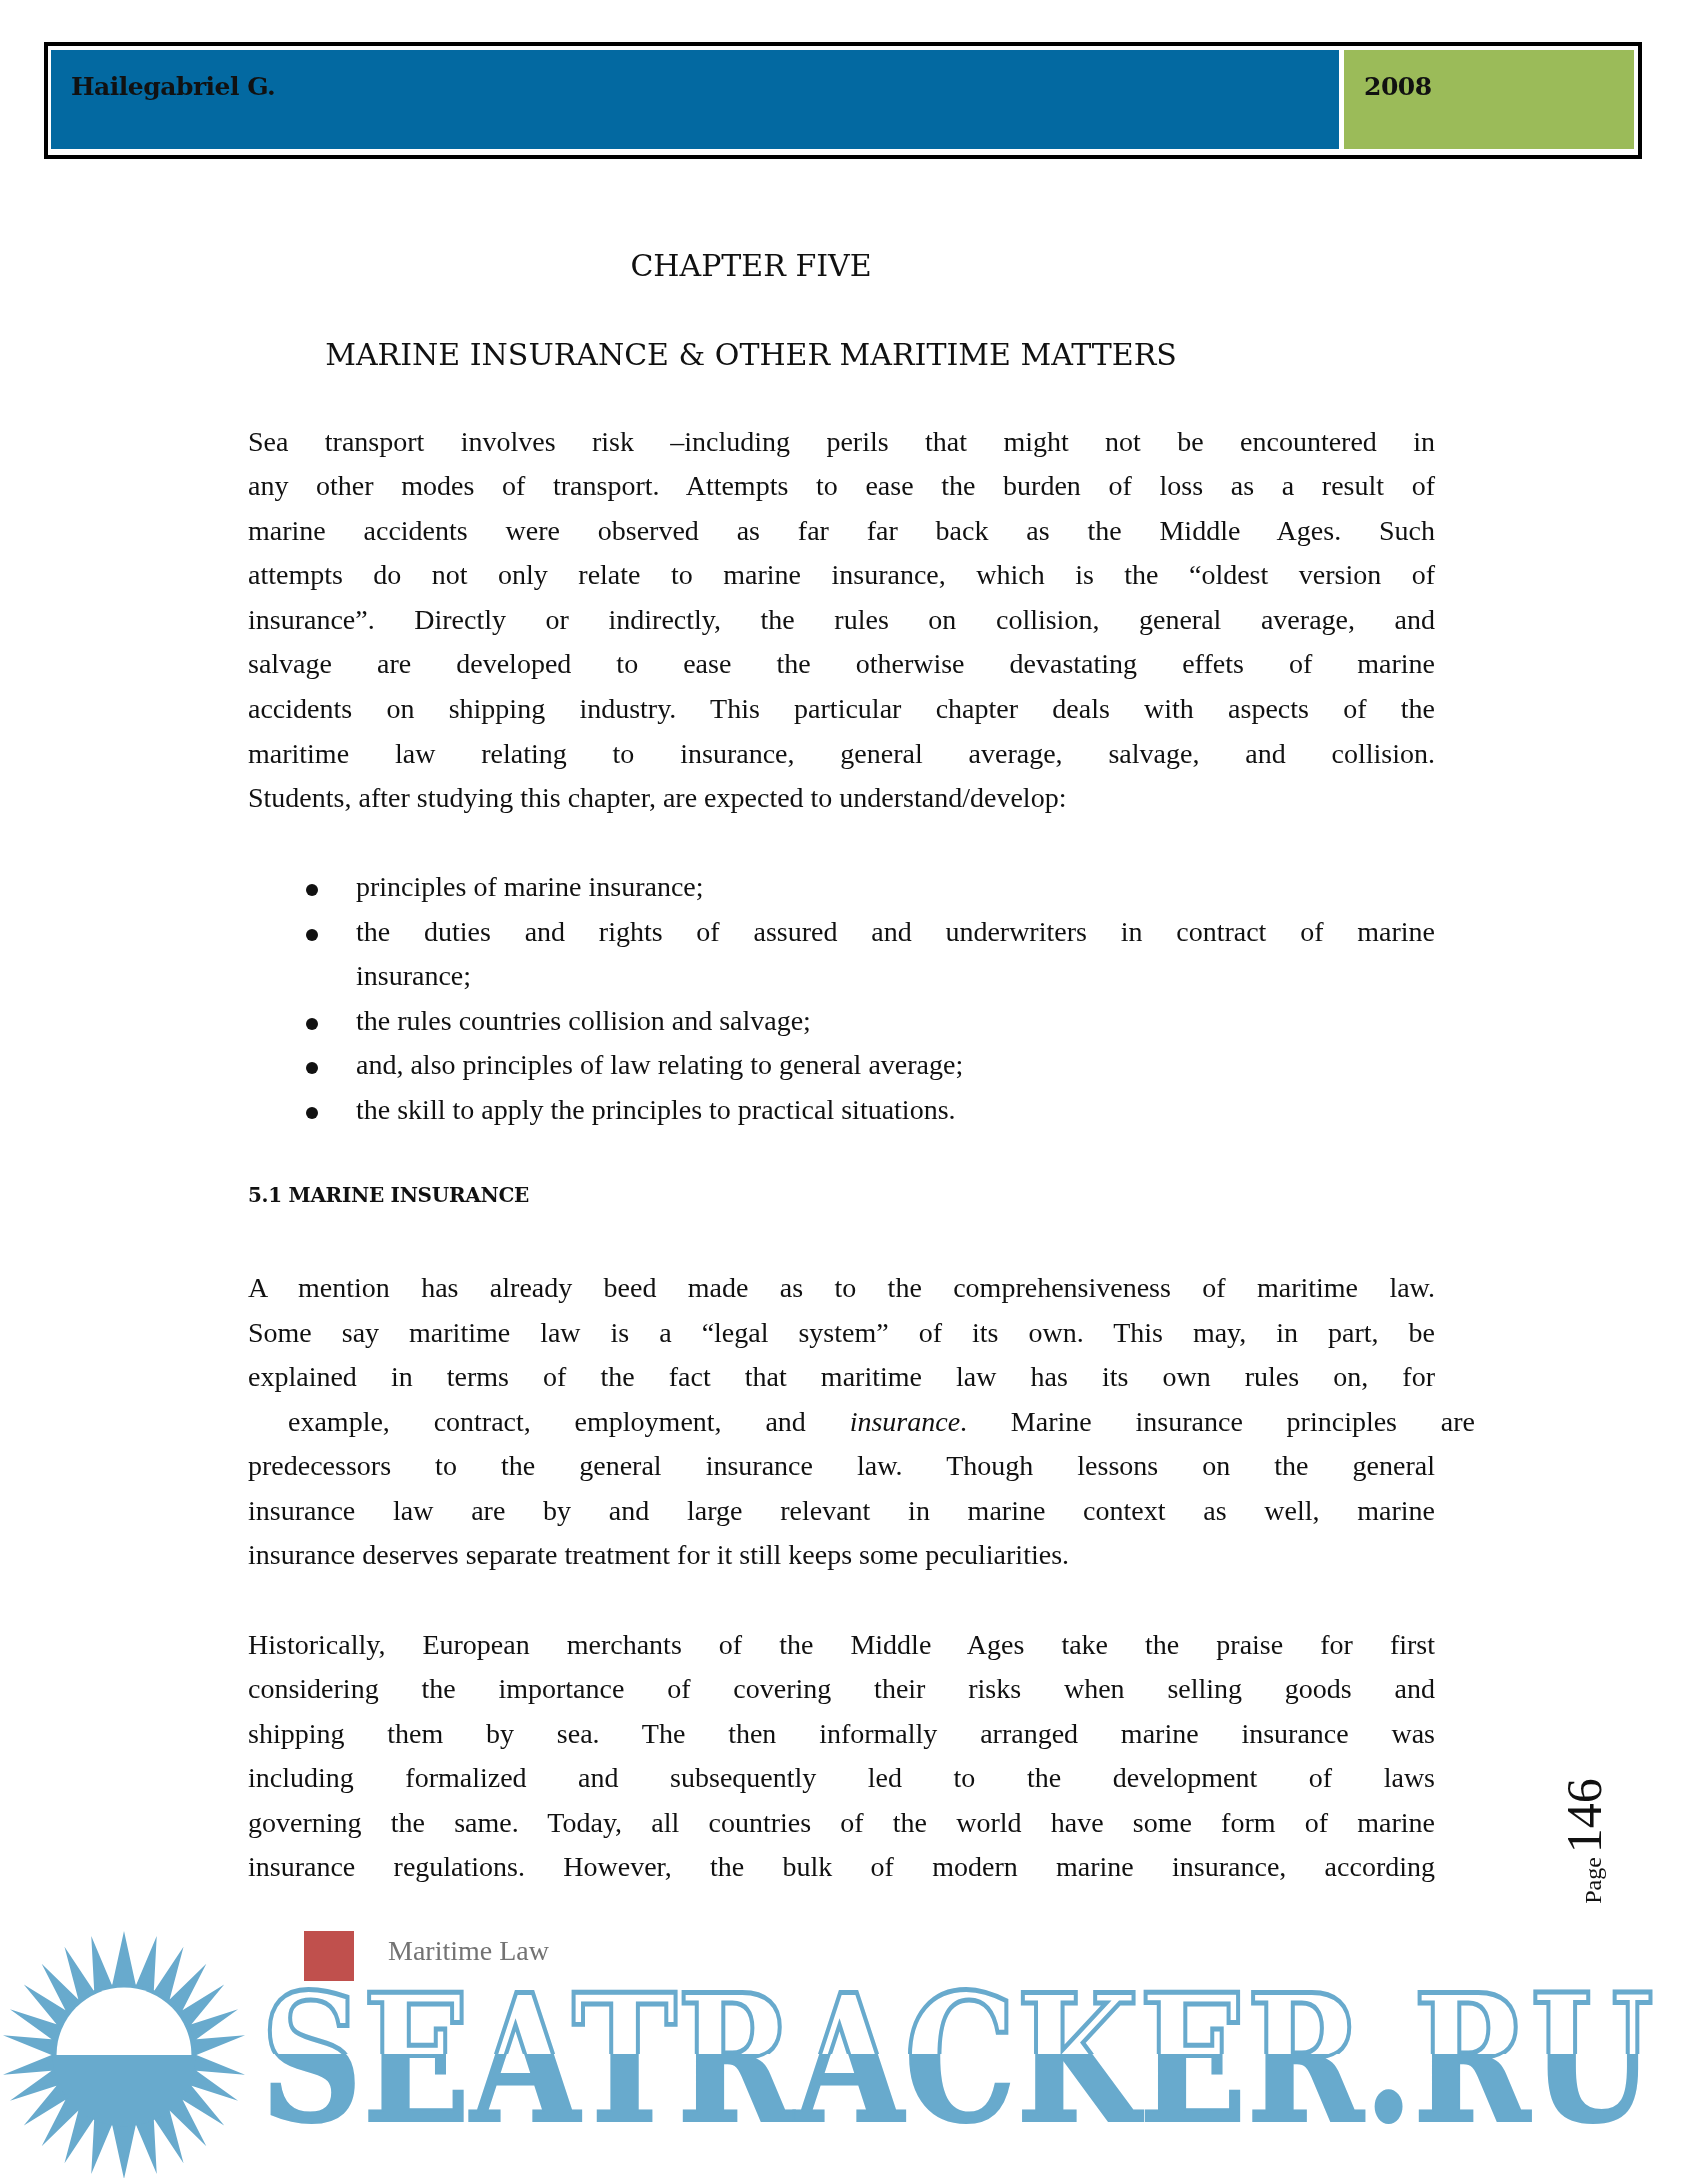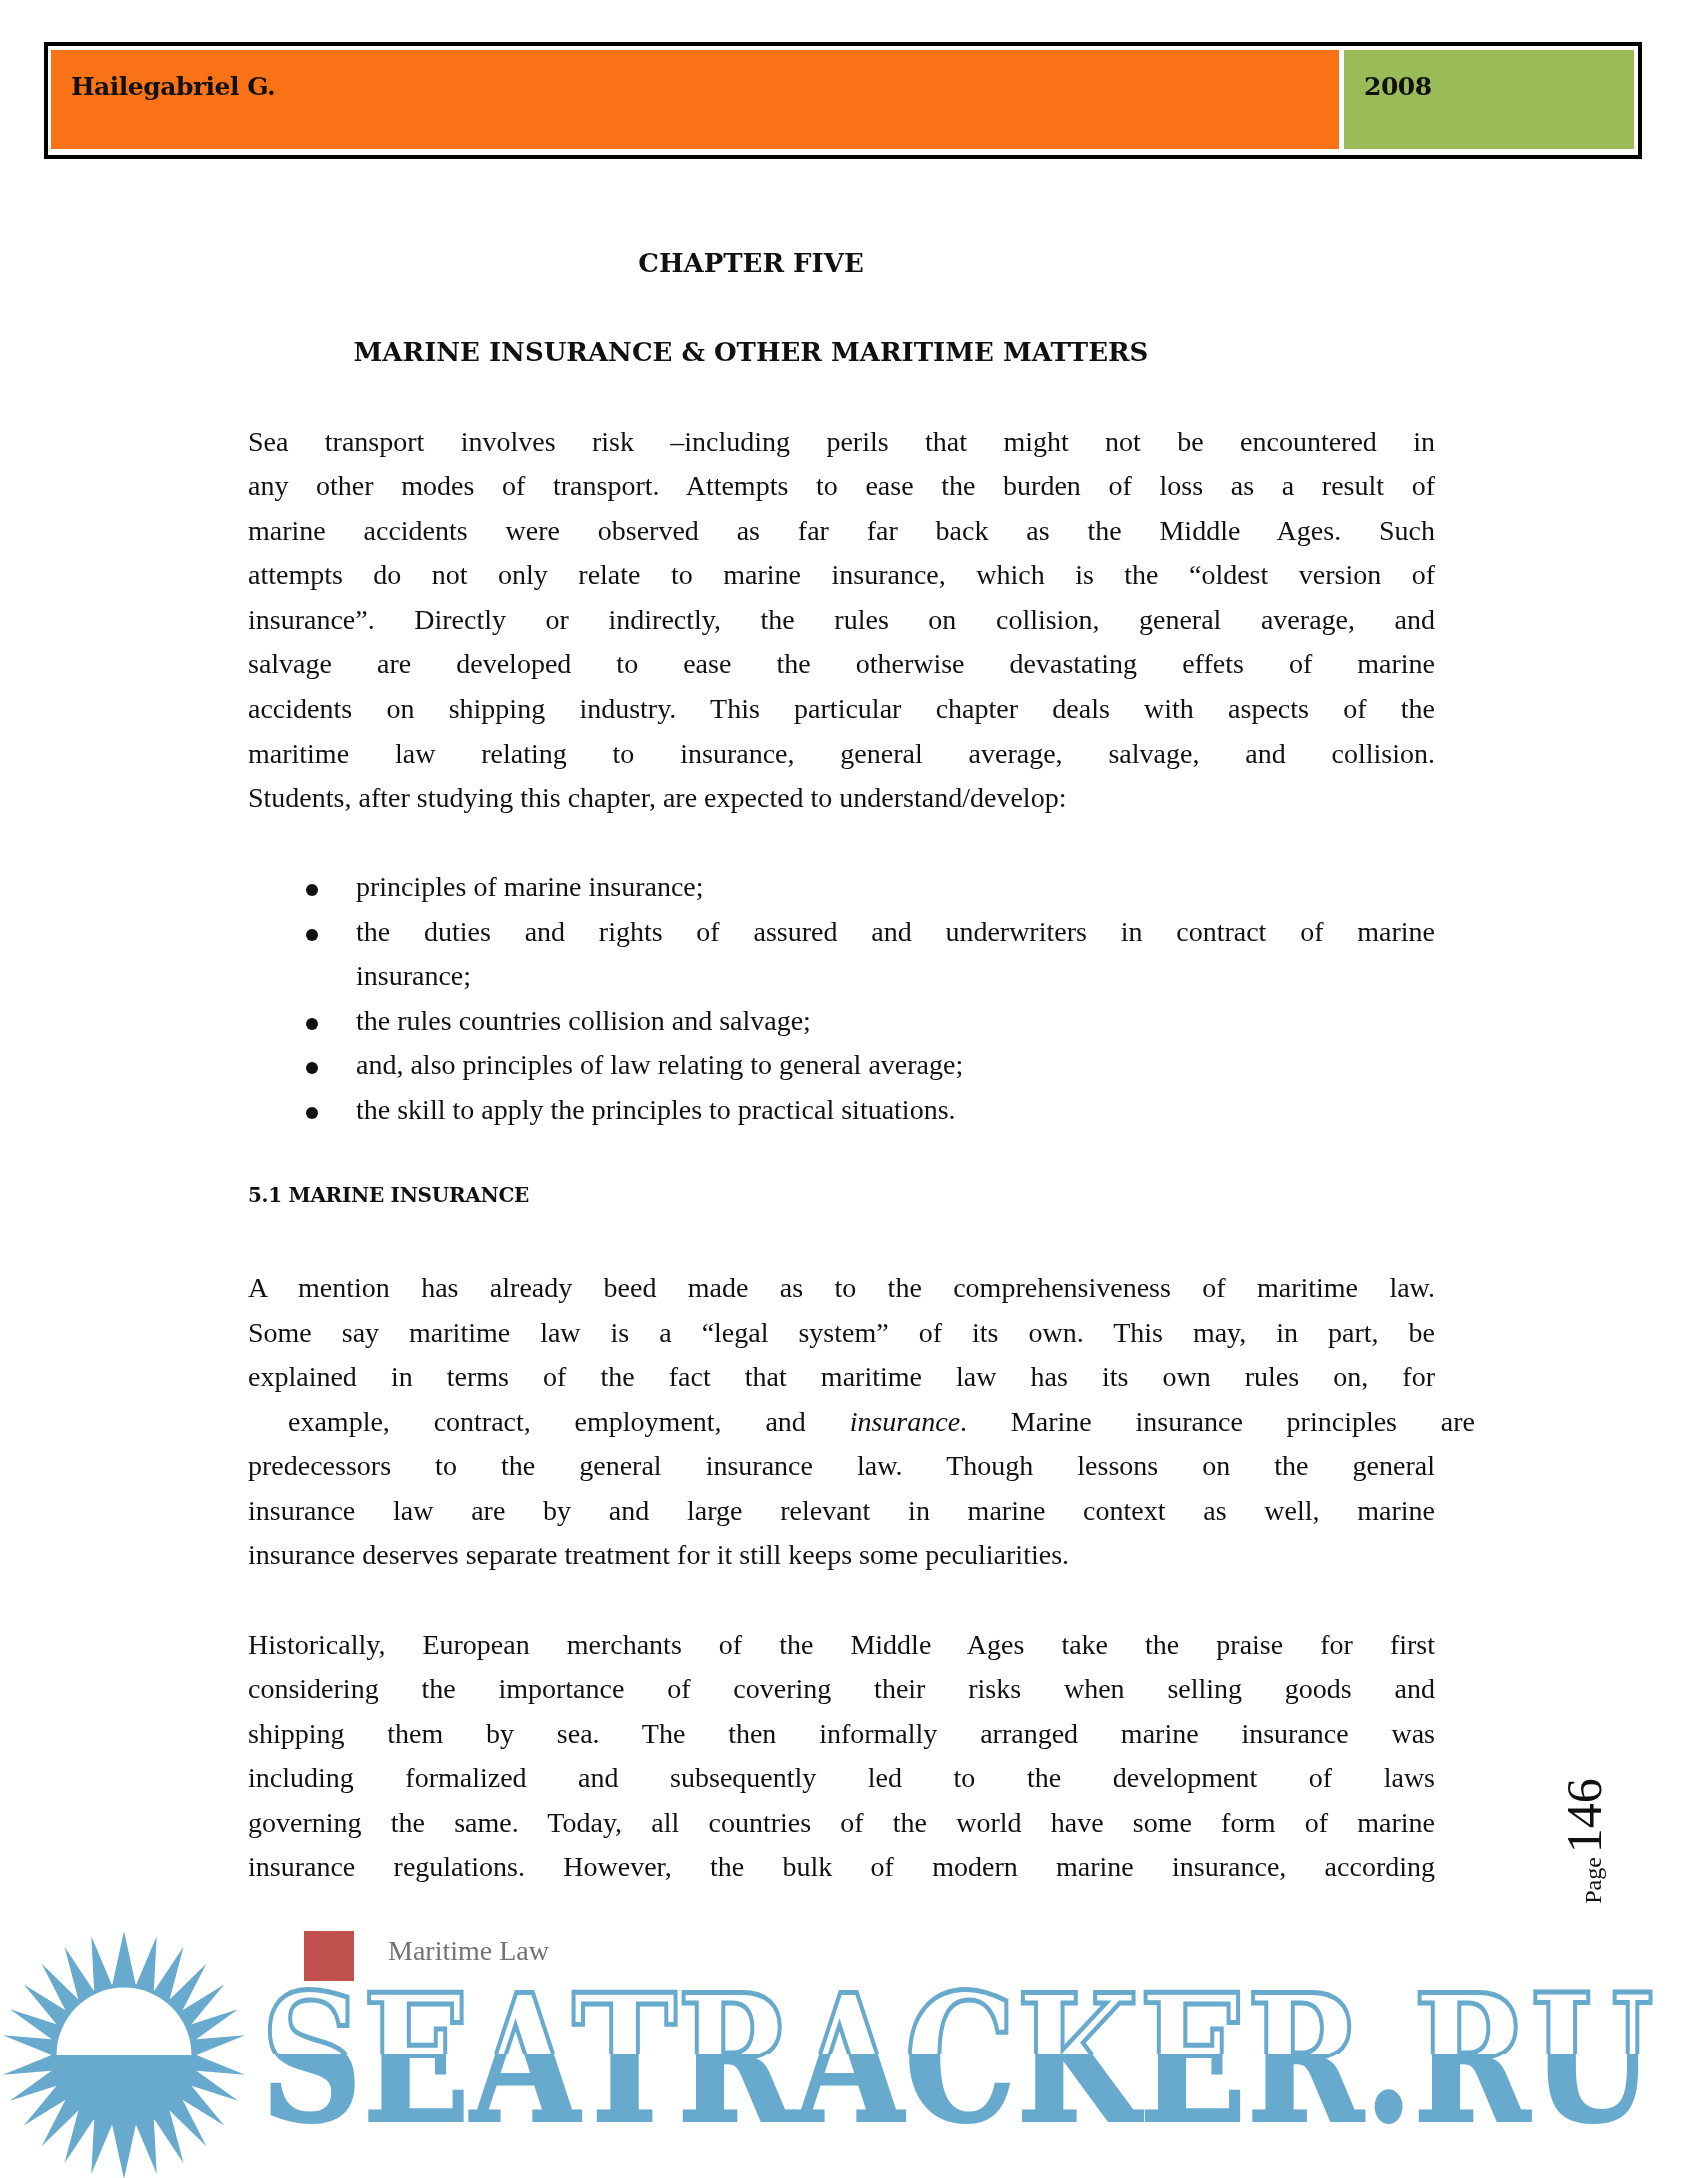--- a/index.html
+++ b/index.html
@@ -7,36 +7,36 @@
     width: 1683px; height: 2178px; position: relative; overflow: hidden;
     background: #ffffff; color: #111111;
     font-family: "DejaVu Serif", serif;
   }
   .header-box {
     position: absolute; left: 44px; top: 42px; width: 1598px; height: 117px;
     border: 4px solid #000; box-sizing: border-box; background: #fff;
   }
   .header-left {
     position: absolute; left: 3px; top: 4px; width: 1288px; height: 99px;
-    background: #f97316;
+    background: #0369a1;
   }
   .header-right {
     position: absolute; left: 1296px; top: 4px; width: 290px; height: 99px;
     background: #9bbb59;
   }
   .header-text {
     position: absolute; top: 22px; font-weight: bold; font-size: 25px;
     font-family: "DejaVu Serif", serif; letter-spacing: -0.5px; color: #111;
   }
   .header-left .header-text { left: 20px; }
   .header-right .header-text { left: 20px; }
 
   .heading {
     position: absolute; left: 0; width: 1502px; text-align: center;
-    font-weight: bold; font-size: 26px; letter-spacing: 0px;
+    font-weight: normal; font-size: 30px; letter-spacing: 0px;
     font-family: "DejaVu Serif", serif;
   }
   .line {
     position: absolute; font-size: 28px; line-height: 34px; white-space: nowrap;
     font-family: "Liberation Serif", serif;
     text-align: justify; text-align-last: justify;
   }
   .line.last { text-align-last: left; }
   .body-line { left: 248px; width: 1187px; }
   .bullet-line { left: 356px; width: 1079px; }

